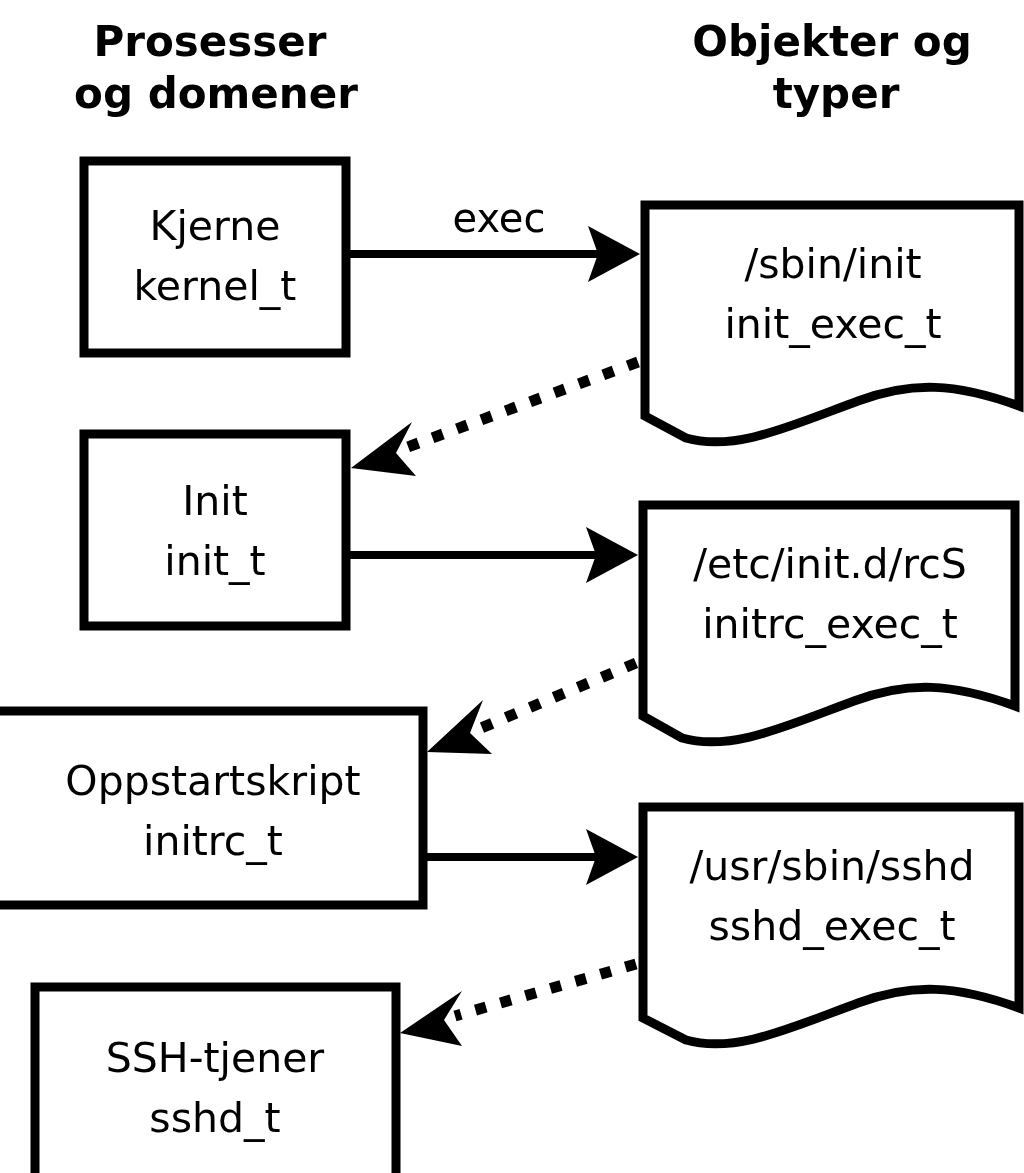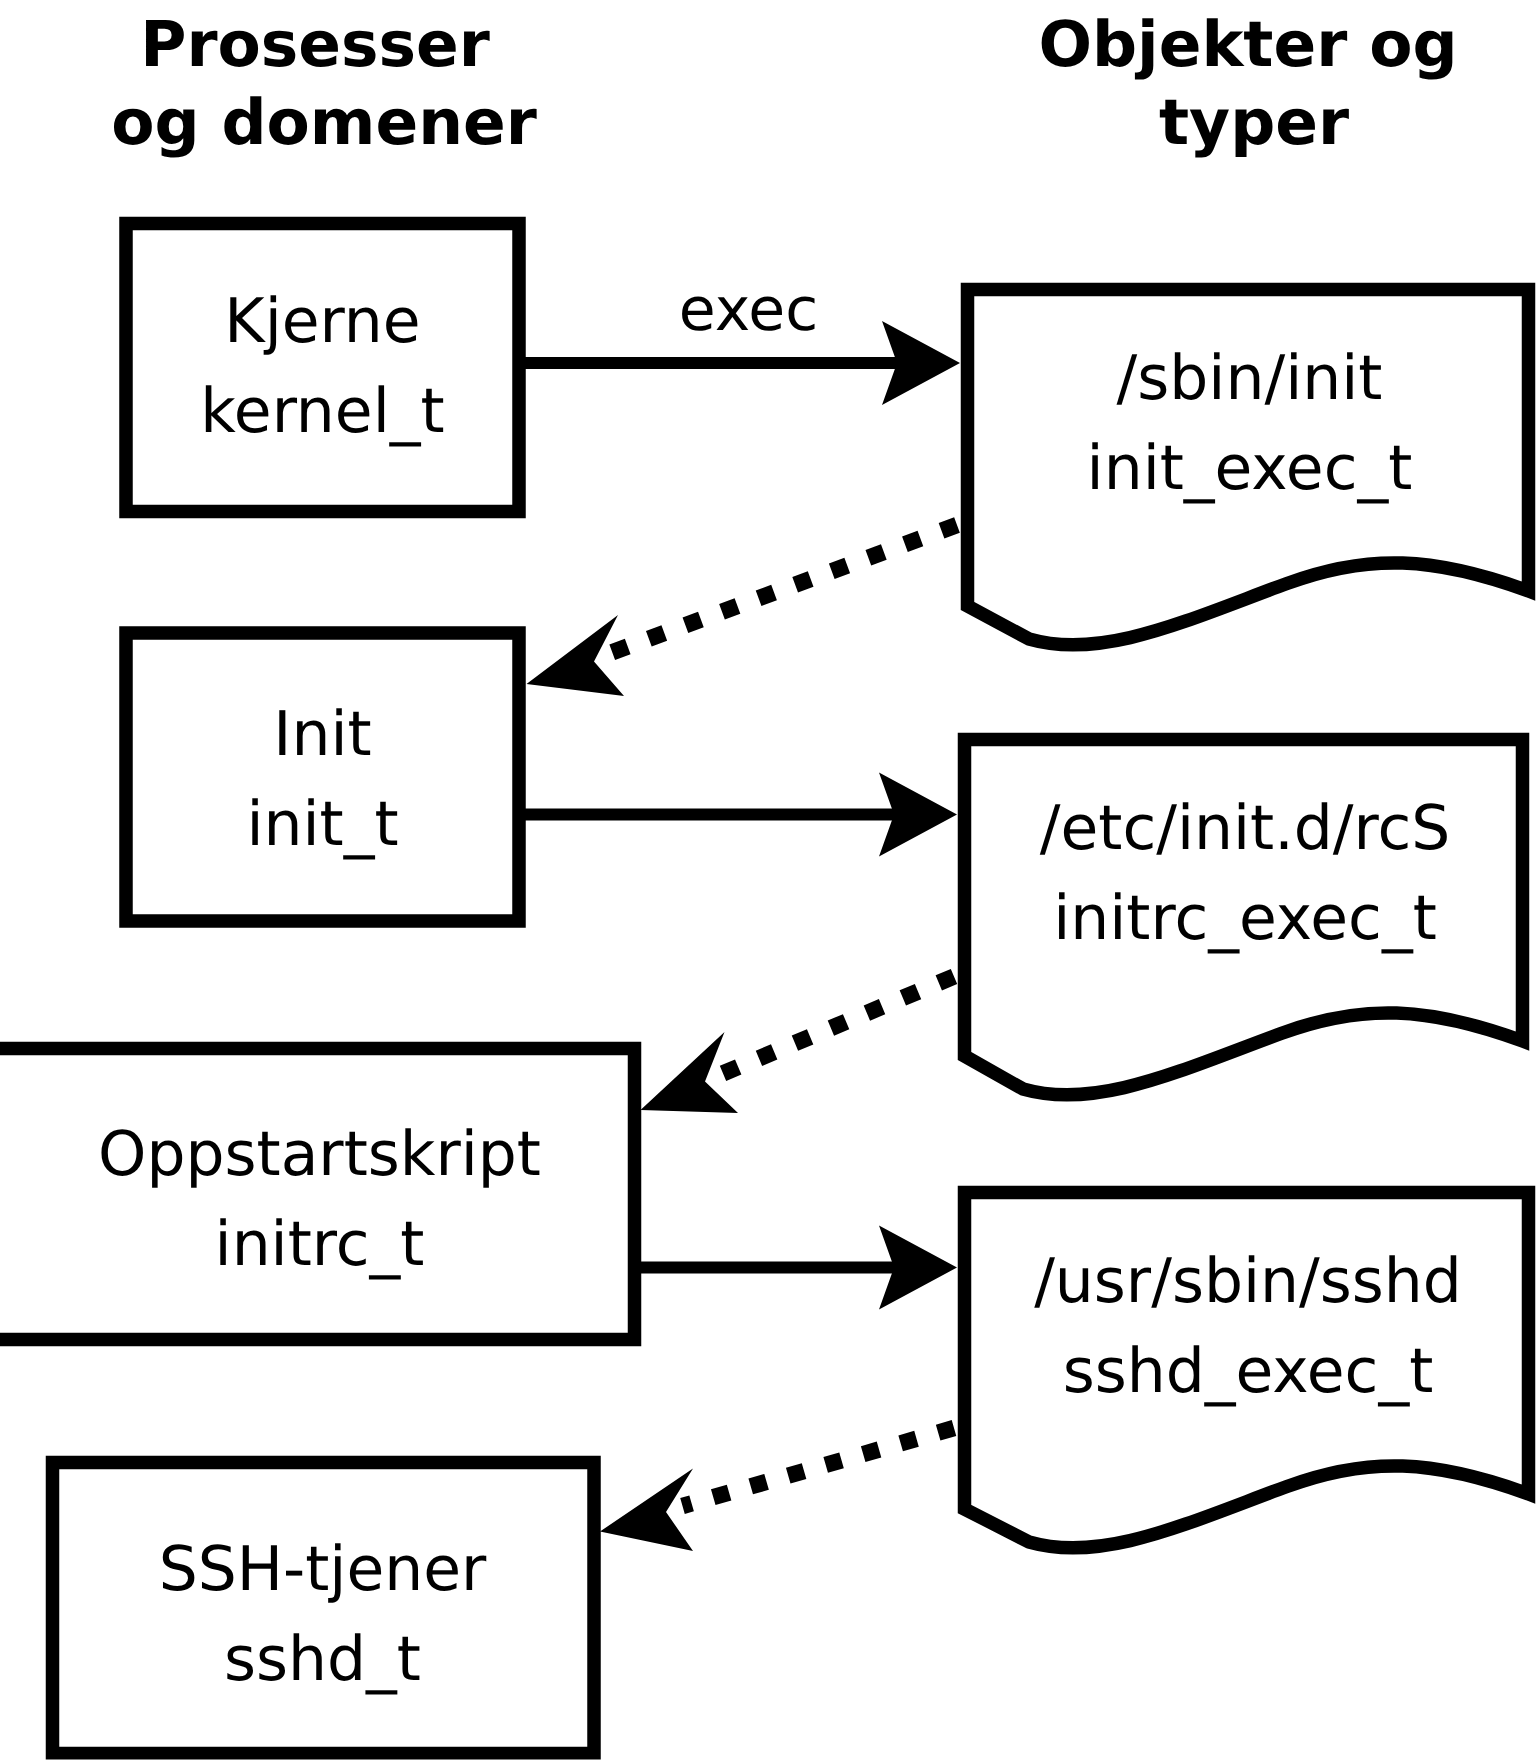--- a/index.html
+++ b/index.html
@@ -10,20 +10,21 @@
   body {
     width: 1024px;
     height: 1173px;
     font-family: "DejaVu Sans", "Liberation Sans", sans-serif;
     overflow: hidden;
   }
   #diagram-root {
     position: relative;
     width: 1024px;
     height: 1006px;
+    margin-top: 12px;
   }
   svg.canvas {
     display: block;
     width: 1024px;
     height: 1173px;
   }
   .col-title {
     font-family: "DejaVu Sans", "Liberation Sans", sans-serif;
     font-weight: bold;
     font-size: 42px;

